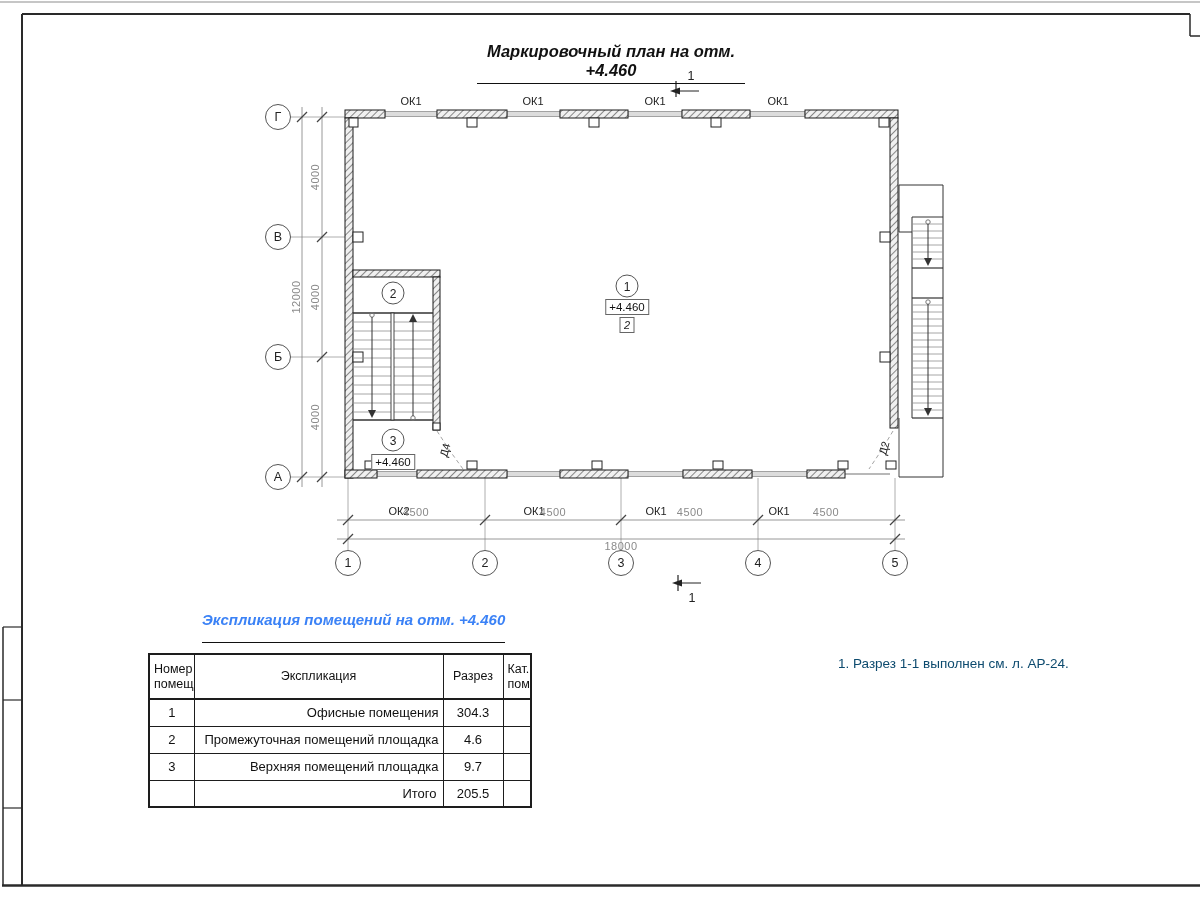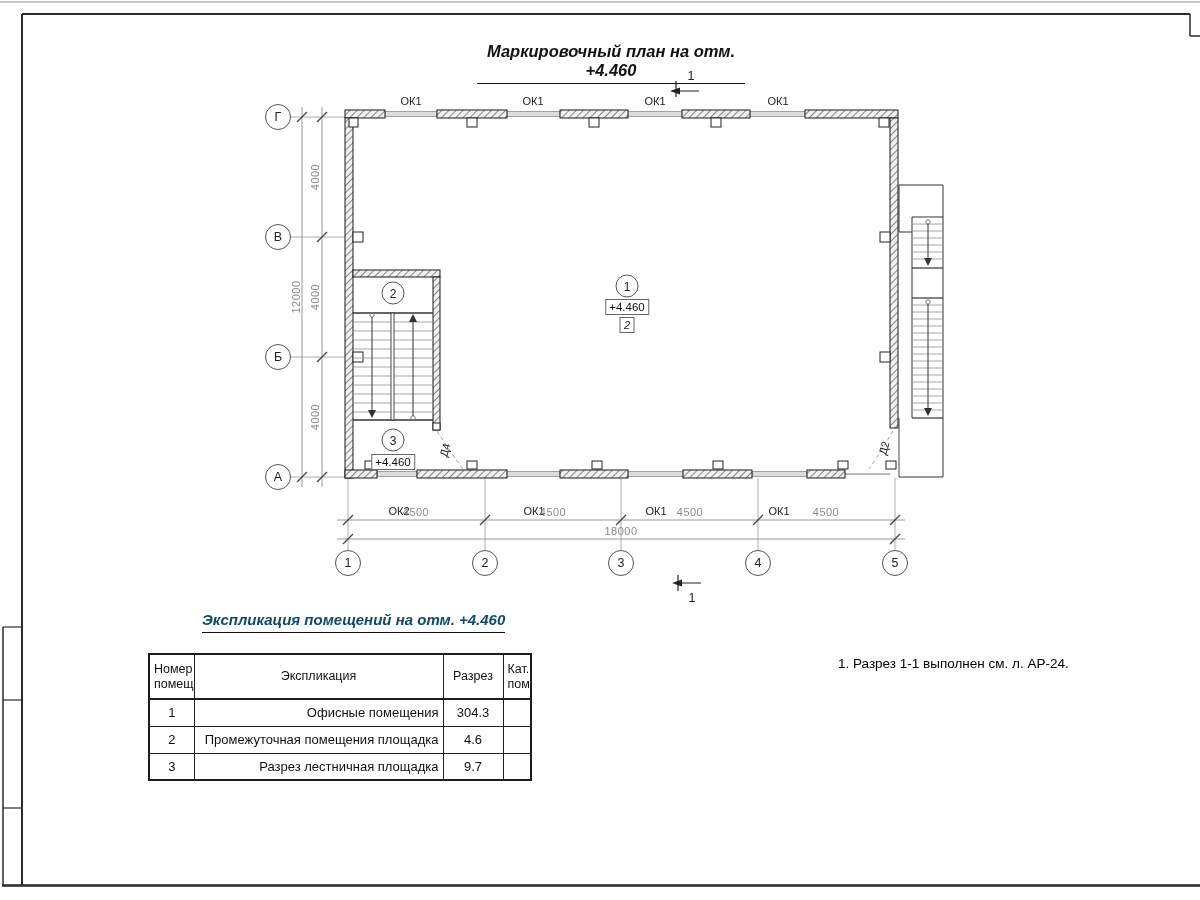--- a/index.html
+++ b/index.html
@@ -17,22 +17,22 @@
           justify-content:center;font-size:12px;color:#222;box-sizing:border-box;}
   .elevbox{position:absolute;transform:translate(-50%,-50%);border:1px solid #666;background:#fff;
           font-size:11.5px;line-height:14px;padding:0 3px;color:#111;white-space:nowrap;}
   .ftype{position:absolute;transform:translate(-50%,-50%);border:1px solid #666;background:#fff;
           font-size:11px;font-style:italic;width:13px;height:14px;line-height:14px;text-align:center;}
   .doorlbl{position:absolute;font-size:11px;color:#222;transform:translate(-50%,-50%) rotate(-75deg);white-space:nowrap;}
   .secnum{position:absolute;transform:translate(-50%,-50%);font-size:12.5px;color:#222;}
   .main-title{position:absolute;left:477px;top:42px;width:268px;text-align:center;font-size:16.5px;
           font-style:italic;font-weight:bold;color:#111;border-bottom:1.5px solid #111;padding-bottom:3px;}
   .sched-title{position:absolute;left:202px;top:611px;font-size:15px;font-style:italic;font-weight:bold;
-          color:#0c4a6e;border-bottom:1.3px solid #111;padding-bottom:4px;white-space:nowrap;}
-  .note{position:absolute;left:838px;top:656px;font-size:13.5px;color:#000000;white-space:nowrap;}
+          color:#3b82f6;border-bottom:1.3px solid #111;padding-bottom:14px;white-space:nowrap;}
+  .note{position:absolute;left:838px;top:656px;font-size:13.5px;color:#0c4a6e;white-space:nowrap;}
   table.sched{position:absolute;left:148px;top:653px;border-collapse:collapse;background:#fff;
           border:2px solid #1d1d1d;table-layout:fixed;width:382px;font-size:13px;color:#111;}
   table.sched th,table.sched td{border:1px solid #1d1d1d;padding:0 4px;font-weight:normal;
           overflow:hidden;white-space:nowrap;}
   table.sched th{font-size:12.5px;line-height:1.15;white-space:normal;}
   table.sched tr.hdr{height:45px;}
   table.sched tr.hdr th{border-bottom:2px solid #1d1d1d;}
   table.sched tr.row{height:27px;}
   .c{text-align:center;}
   .l{text-align:right;padding-left:7px !important;}
@@ -220,21 +220,21 @@
   <div class="bubble" style="left:348px;top:563px">1</div>
   <div class="bubble" style="left:485px;top:563px">2</div>
   <div class="bubble" style="left:621px;top:563px">3</div>
   <div class="bubble" style="left:758px;top:563px">4</div>
   <div class="bubble" style="left:895px;top:563px">5</div>
 
   <span class="dim" style="left:416px;top:512px">4500</span>
   <span class="dim" style="left:553px;top:512px">4500</span>
   <span class="dim" style="left:690px;top:512px">4500</span>
   <span class="dim" style="left:826px;top:512px">4500</span>
-  <span class="dim" style="left:621px;top:531px">18000</span>
+  <span class="dim" style="left:621px;top:546px">18000</span>
   <span class="dim vert" style="left:315px;top:177px">4000</span>
   <span class="dim vert" style="left:315px;top:297px">4000</span>
   <span class="dim vert" style="left:315px;top:417px">4000</span>
   <span class="dim vert" style="left:296px;top:297px">12000</span>
 
   <div class="rbubble" style="left:627px;top:286px">1</div>
   <div class="elevbox" style="left:627px;top:307px">+4.460</div>
   <div class="ftype" style="left:627px;top:325px">2</div>
   <div class="rbubble" style="left:393px;top:293px">2</div>
   <div class="rbubble" style="left:393px;top:440px">3</div>
@@ -260,28 +260,34 @@
       <th class="c">Кат. пом.</th>
     </tr>
     <tr class="row">
       <td class="c">1</td>
       <td class="l">Офисные помещения</td>
       <td class="c">304.3</td>
       <td class="c"></td>
     </tr>
     <tr class="row">
       <td class="c">2</td>
-      <td class="l">Промежуточная помещения площадка</td>
+      <td class="l">Промежуточная помещений площадка</td>
       <td class="c">4.6</td>
       <td class="c"></td>
     </tr>
     <tr class="row">
       <td class="c">3</td>
-      <td class="l">Разрез лестничная площадка</td>
+      <td class="l">Верхняя помещений площадка</td>
       <td class="c">9.7</td>
       <td class="c"></td>
     </tr>
+    <tr class="row">
+      <td></td>
+      <td class="r">Итого</td>
+      <td class="c">205.5</td>
+      <td></td>
+    </tr>
   </tbody>
     </table>
 
   <div class="note">1. Разрез 1-1 выполнен см. л. АР-24.</div>
 
 </div>
 
 </body></html>

